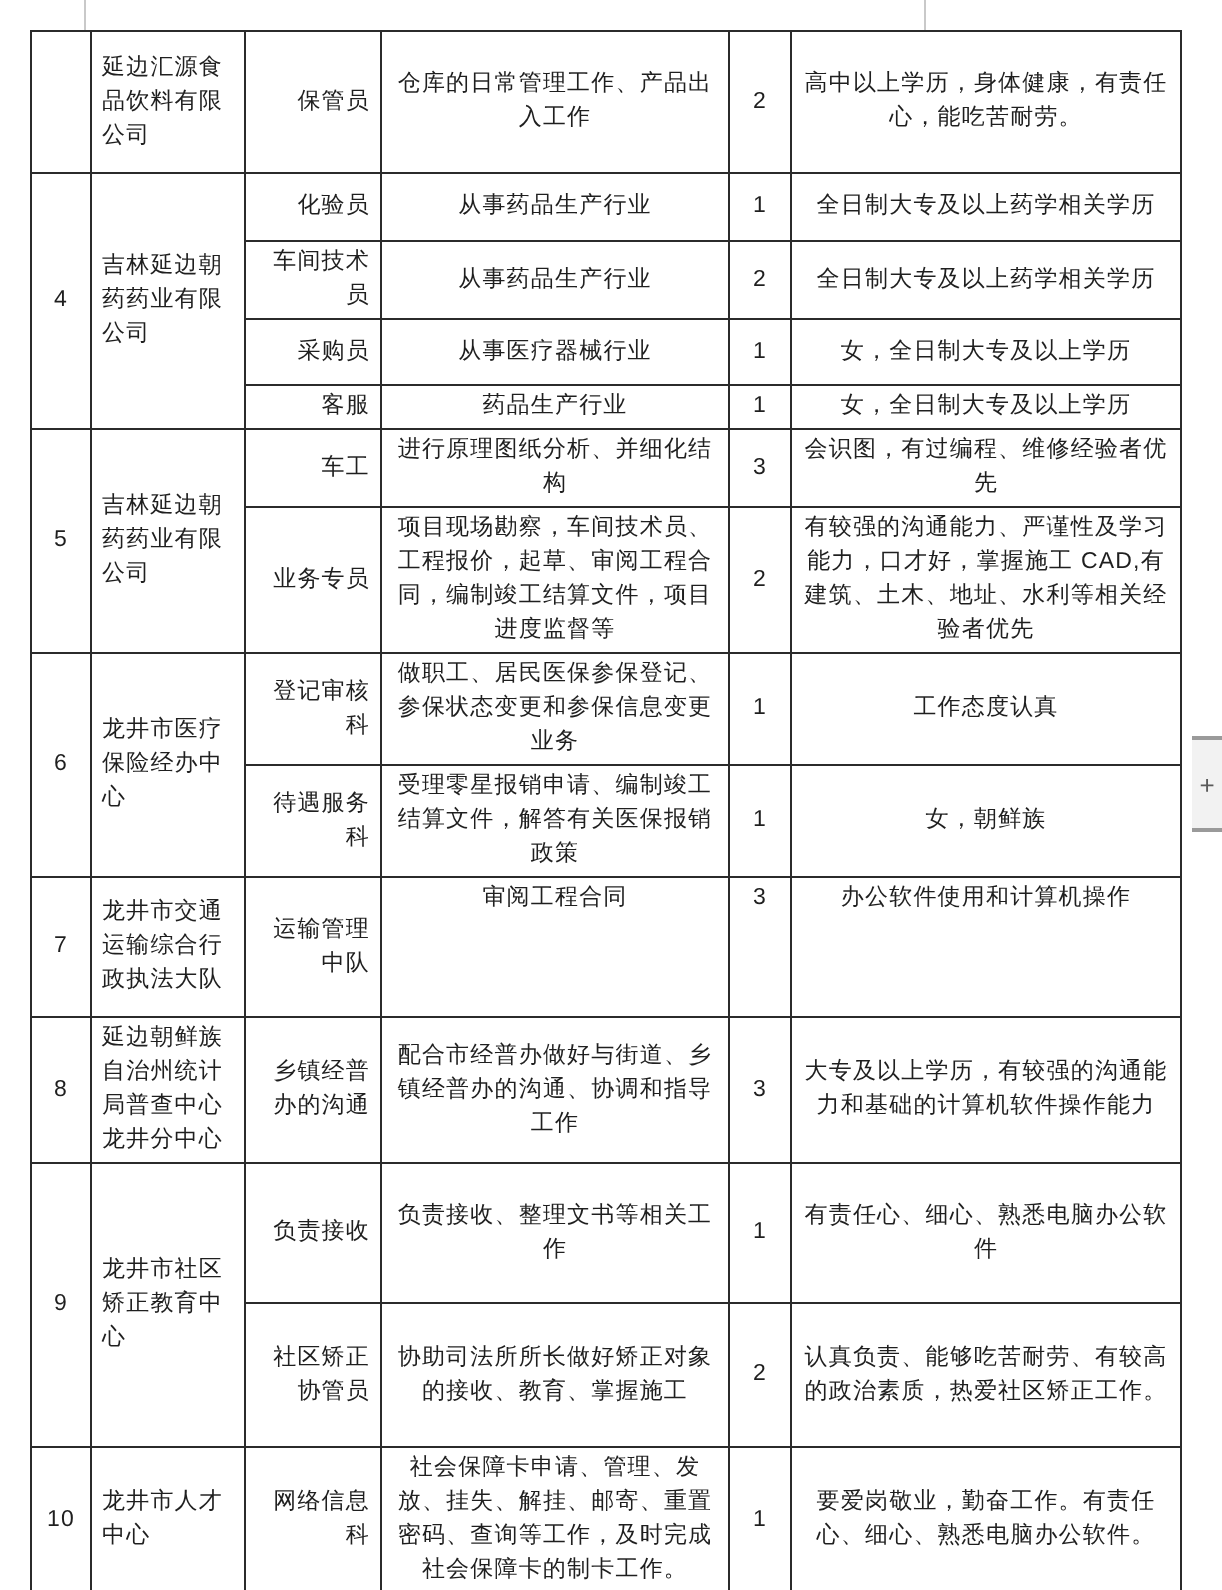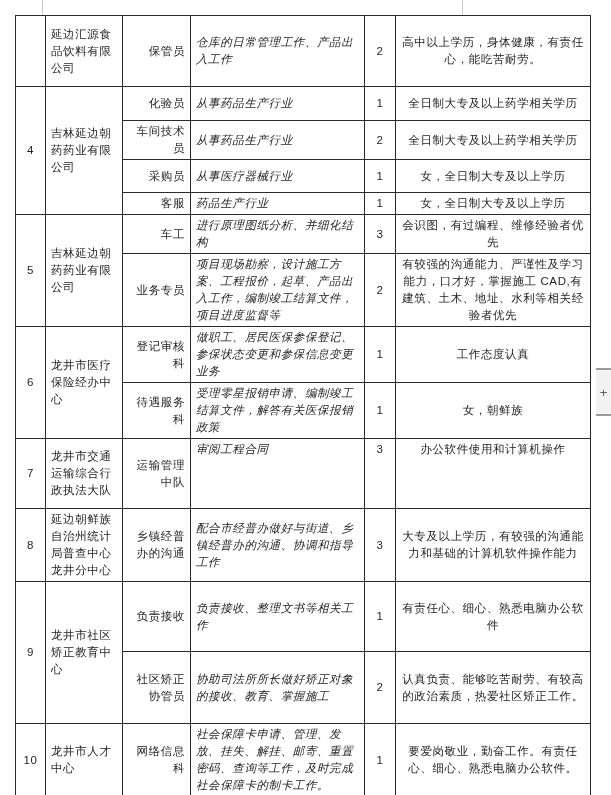--- a/index.html
+++ b/index.html
@@ -19,21 +19,21 @@
   table.recruit td{
     border:1px solid #2b2b2b;
     padding:2px 5px;
     vertical-align:middle;
     word-break:break-all;
     letter-spacing:0.6px;
   }
   td.c-no{text-align:center;padding:2px 1px;}
   td.c-company{text-align:left;padding:2px 6px;}
   td.c-pos{text-align:right;}
-  td.c-desc{text-align:left;font-style:italic;}
+  td.c-desc{text-align:center;}
   td.c-count{text-align:center;padding:2px 1px;}
   td.c-req{text-align:center;letter-spacing:0.2px;}
   .side-widget{
     position:absolute;left:596px;top:368px;width:15px;height:44px;
     background:#f2f2f2;
     border-top:2px solid #9a9a9a;border-bottom:2px solid #9a9a9a;
     display:flex;align-items:center;justify-content:center;
     color:#5a5a5a;font-size:13px;line-height:13px;cursor:pointer;
   }
 </style>
@@ -93,21 +93,21 @@
     <tr style="height:31px">
       <td class="c-no" rowspan="2">5</td>
       <td class="c-company" rowspan="2">吉林延边朝药药业有限公司</td>
       <td class="c-pos">车工</td>
       <td class="c-desc">进行原理图纸分析、并细化结构</td>
       <td class="c-count">3</td>
       <td class="c-req">会识图，有过编程、维修经验者优先</td>
     </tr>
     <tr style="height:61px">
       <td class="c-pos">业务专员</td>
-      <td class="c-desc">项目现场勘察，设计施工方案、工程报价，起草、产品出入工作，编制竣工结算文件，项目进度监督等</td>
+      <td class="c-desc">项目现场勘察，车间技术员、工程报价，起草、审阅工程合同，编制竣工结算文件，项目进度监督等</td>
       <td class="c-count">2</td>
       <td class="c-req">有较强的沟通能力、严谨性及学习能力，口才好，掌握施工 CAD,有建筑、土木、地址、水利等相关经验者优先</td>
     </tr>
 
     <tr style="height:53px">
       <td class="c-no" rowspan="2">6</td>
       <td class="c-company" rowspan="2">龙井市医疗保险经办中心</td>
       <td class="c-pos">登记审核科</td>
       <td class="c-desc">做职工、居民医保参保登记、参保状态变更和参保信息变更业务</td>
       <td class="c-count">1</td>

